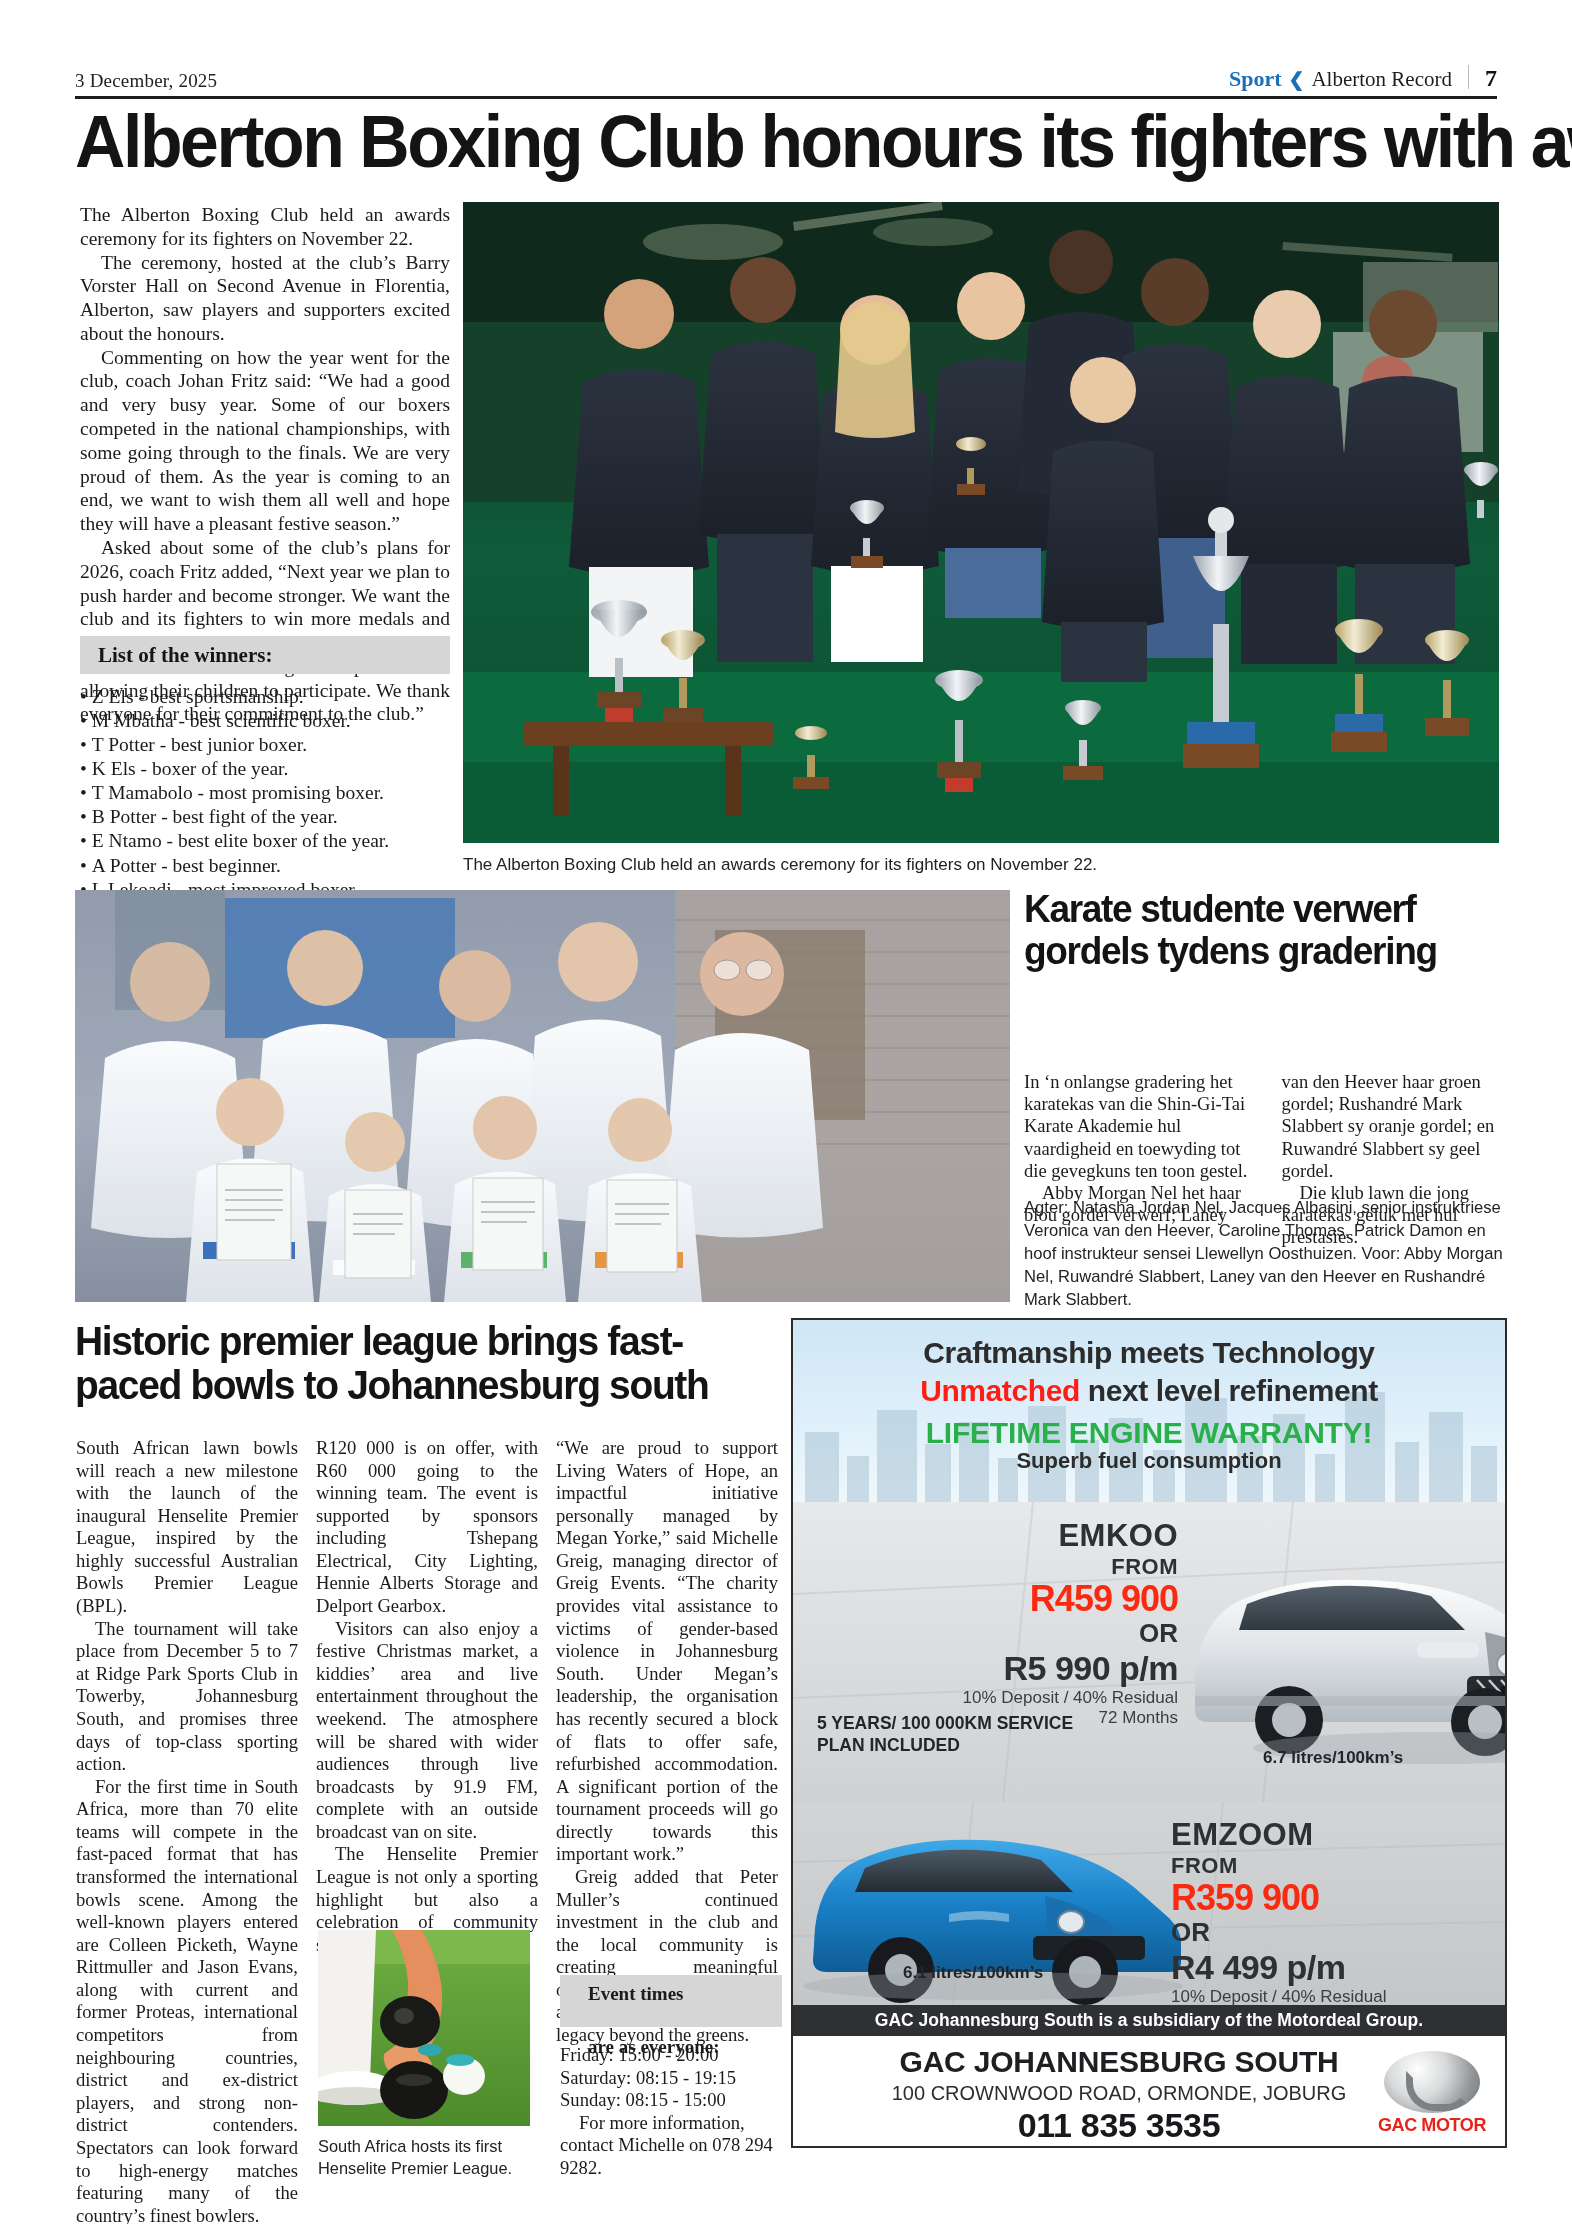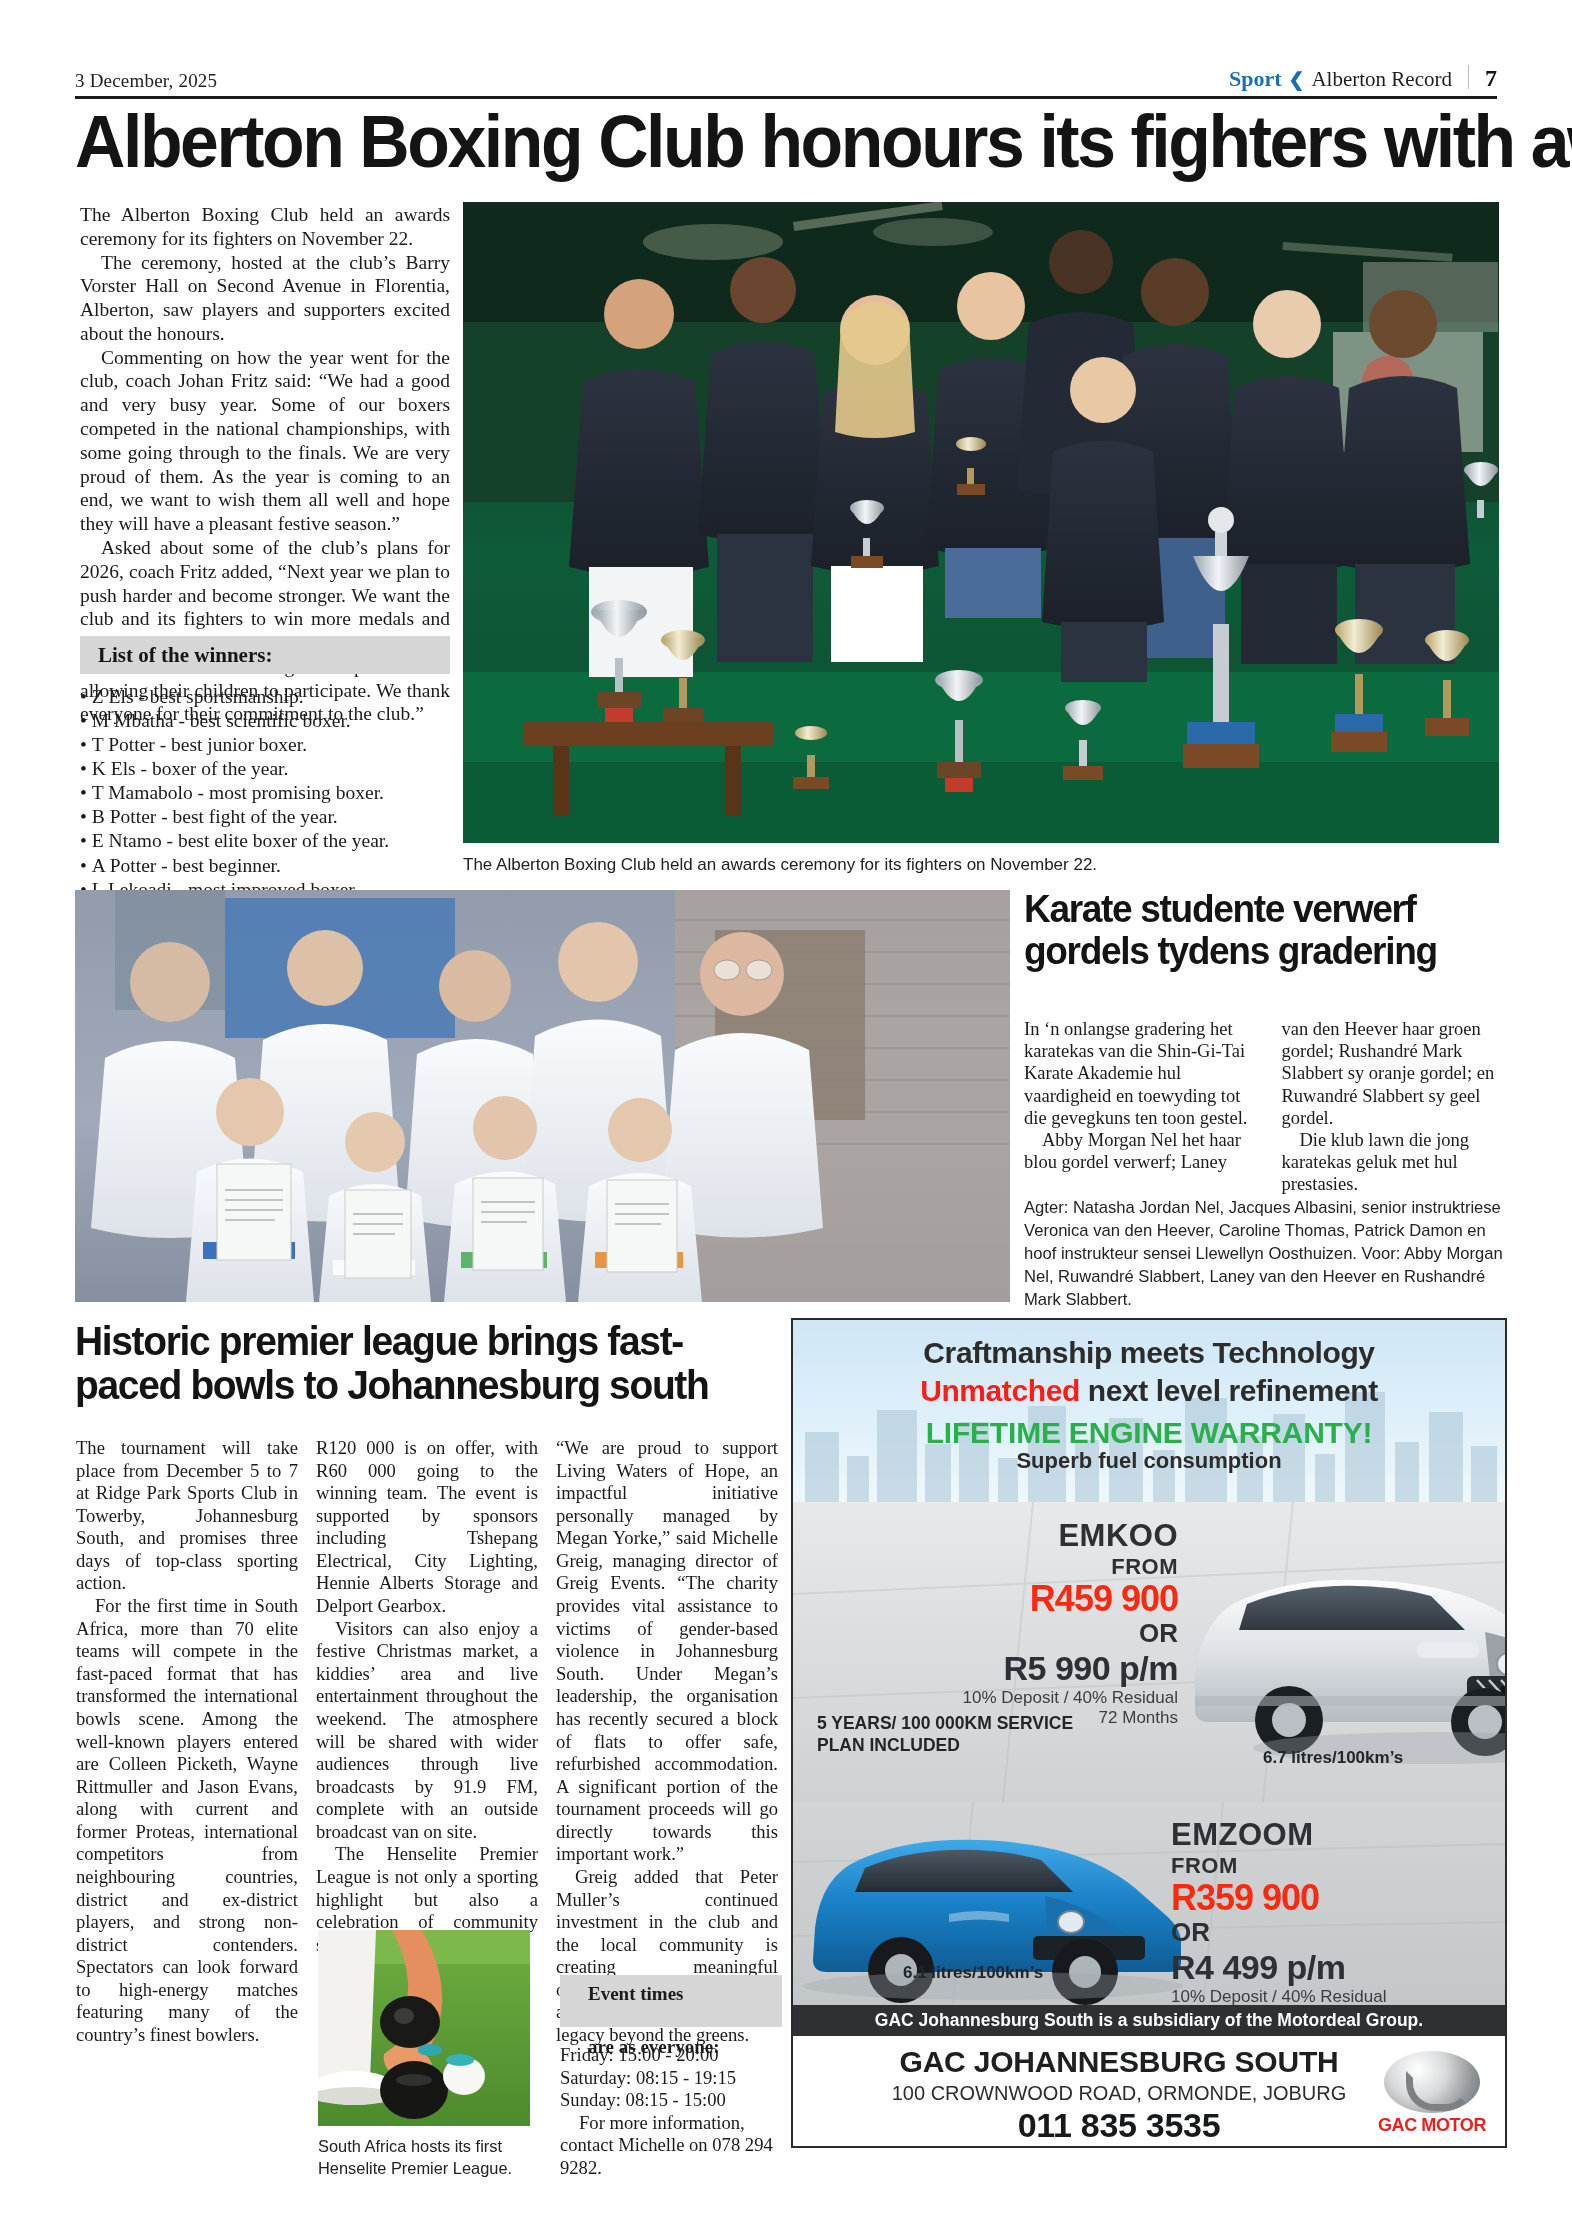--- a/index.html
+++ b/index.html
@@ -156,21 +156,21 @@
     font-weight: bold;
     font-size: 39px;
     line-height: 1.07;
     letter-spacing: -1.4px;
     transform: scaleX(0.95);
     transform-origin: left top;
     color: #141414;
   }
   .karate-cols {
     position: absolute;
-    left: 1024px; top: 1018px;
+    left: 1024px; top: 1071px;
     width: 482px;
     display: flex;
     gap: 33px;
   }
   .karate-cols .kc {
     width: 230px;
     font-size: 18.5px;
     line-height: 1.2;
   }
   .karate-cols p { margin: 0; }
@@ -754,20 +754,21 @@
     </div>
   </div>
   <div class="karate-caption">Agter: Natasha Jordan Nel, Jacques Albasini, senior instruktriese Veronica van den Heever, Caroline Thomas, Patrick Damon en hoof instrukteur sensei Llewellyn Oosthuizen. Voor: Abby Morgan Nel, Ruwandré Slabbert, Laney van den Heever en Rushandré Mark Slabbert.</div>
 
   <div class="bowls-head">
     <div>Historic premier league brings fast-</div>
     <div>paced bowls to Johannesburg south</div>
   </div>
   <div class="bowls-cols">
     <div class="bcol">
+      <p class="first">South African lawn bowls will reach a new milestone with the launch of the inaugural Henselite Premier League, inspired by the highly successful Australian Bowls Premier League (BPL).</p>
       <p>The tournament will take place from December 5 to 7 at Ridge Park Sports Club in Towerby, Johannesburg South, and promises three days of top-class sporting action.</p>
       <p>For the first time in South Africa, more than 70 elite teams will compete in the fast-paced format that has transformed the international bowls scene. Among the well-known players entered are Colleen Picketh, Wayne Rittmuller and Jason Evans, along with current and former Proteas, international competitors from neighbouring countries, district and ex-district players, and strong non-district contenders. Spectators can look forward to high-energy matches featuring many of the country’s finest bowlers.</p>
 
     </div>
     <div class="bcol">
       <p class="first">R120 000 is on offer, with R60 000 going to the winning team. The event is supported by sponsors including Tshepang Electrical, City Lighting, Hennie Alberts Storage and Delport Gearbox.</p>
       <p>Visitors can also enjoy a festive Christmas market, a kiddies’ area and live entertainment throughout the weekend. The atmosphere will be shared with wider audiences through live broadcasts by 91.9 FM, complete with an outside broadcast van on site.</p>
       <p>The Henselite Premier League is not only a sporting highlight but also a celebration of community spirit.</p>
     </div>
     <div class="bcol">

